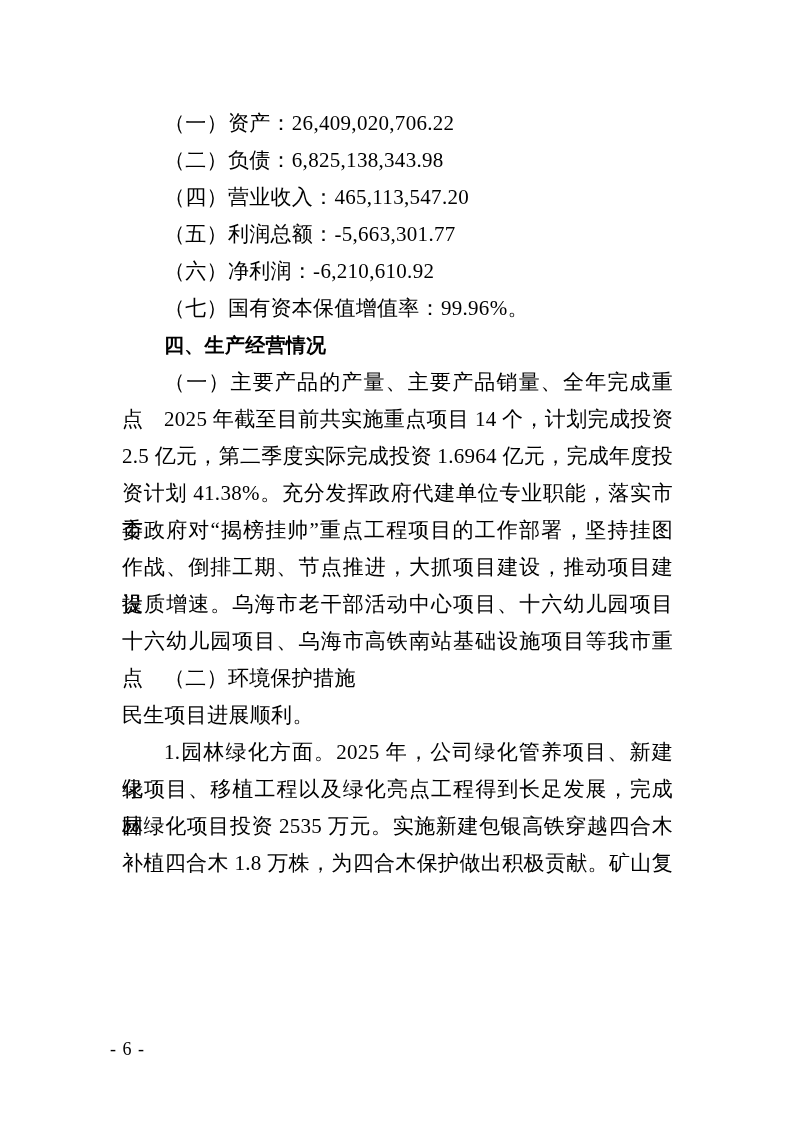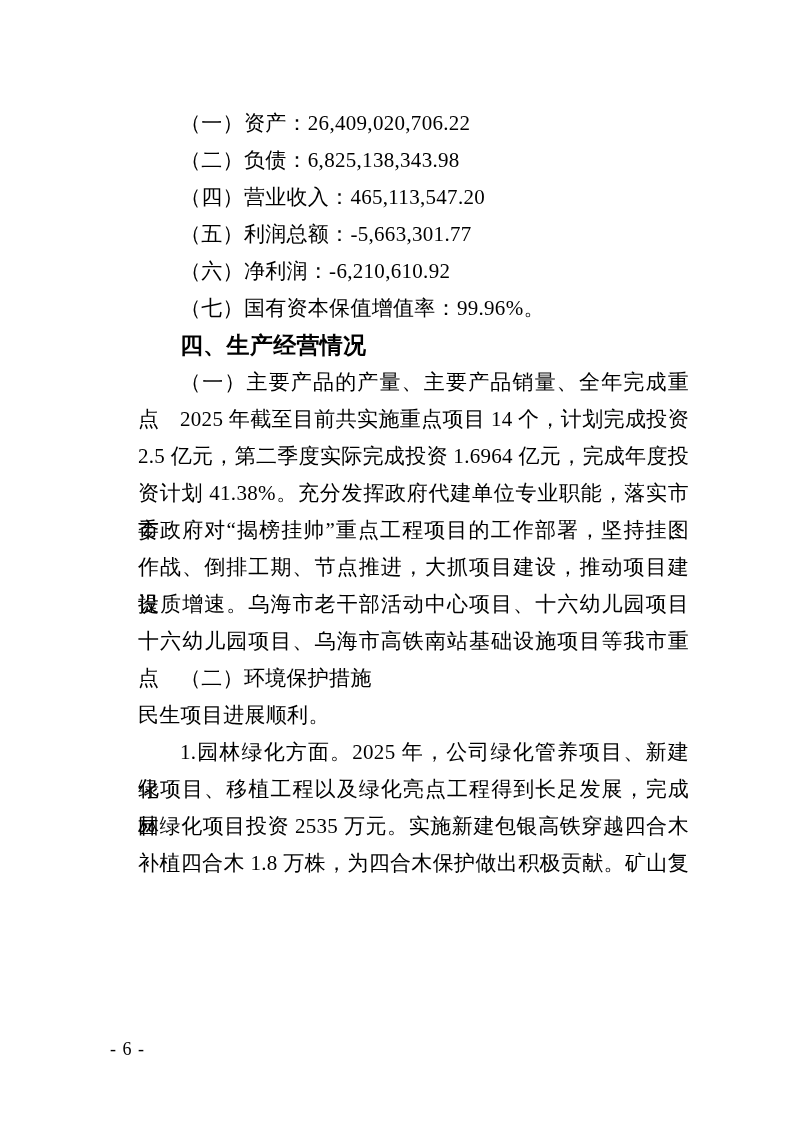--- a/index.html
+++ b/index.html
@@ -9,42 +9,42 @@
     width: 793px;
     height: 1122px;
     margin: 0 auto;
     background: #ffffff;
     font-family: "Liberation Serif", "DejaVu Serif", serif;
     color: #000000;
     overflow: hidden;
   }
   .body-text {
     position: absolute;
-    left: 138px;
+    left: 122px;
     top: 105px;
     width: 551px;
   }
   .line {
     font-size: 21px;
     height: 37px;
     line-height: 37px;
     white-space: nowrap;
     letter-spacing: 0.3px;
   }
   .line.just {
     white-space: normal;
     text-align: justify;
     text-align-last: justify;
     text-justify: inter-character;
   }
   .line.indent { text-indent: 42px; }
   .line.heading {
     font-family: "Liberation Sans", "DejaVu Sans", sans-serif;
     font-weight: 700;
-    font-size: 23px;
+    font-size: 20px;
   }
   .page-footer {
     position: absolute;
     left: 110px;
     top: 1038px;
     font-size: 18px;
     line-height: 22px;
     letter-spacing: 1px;
   }
 </style>

